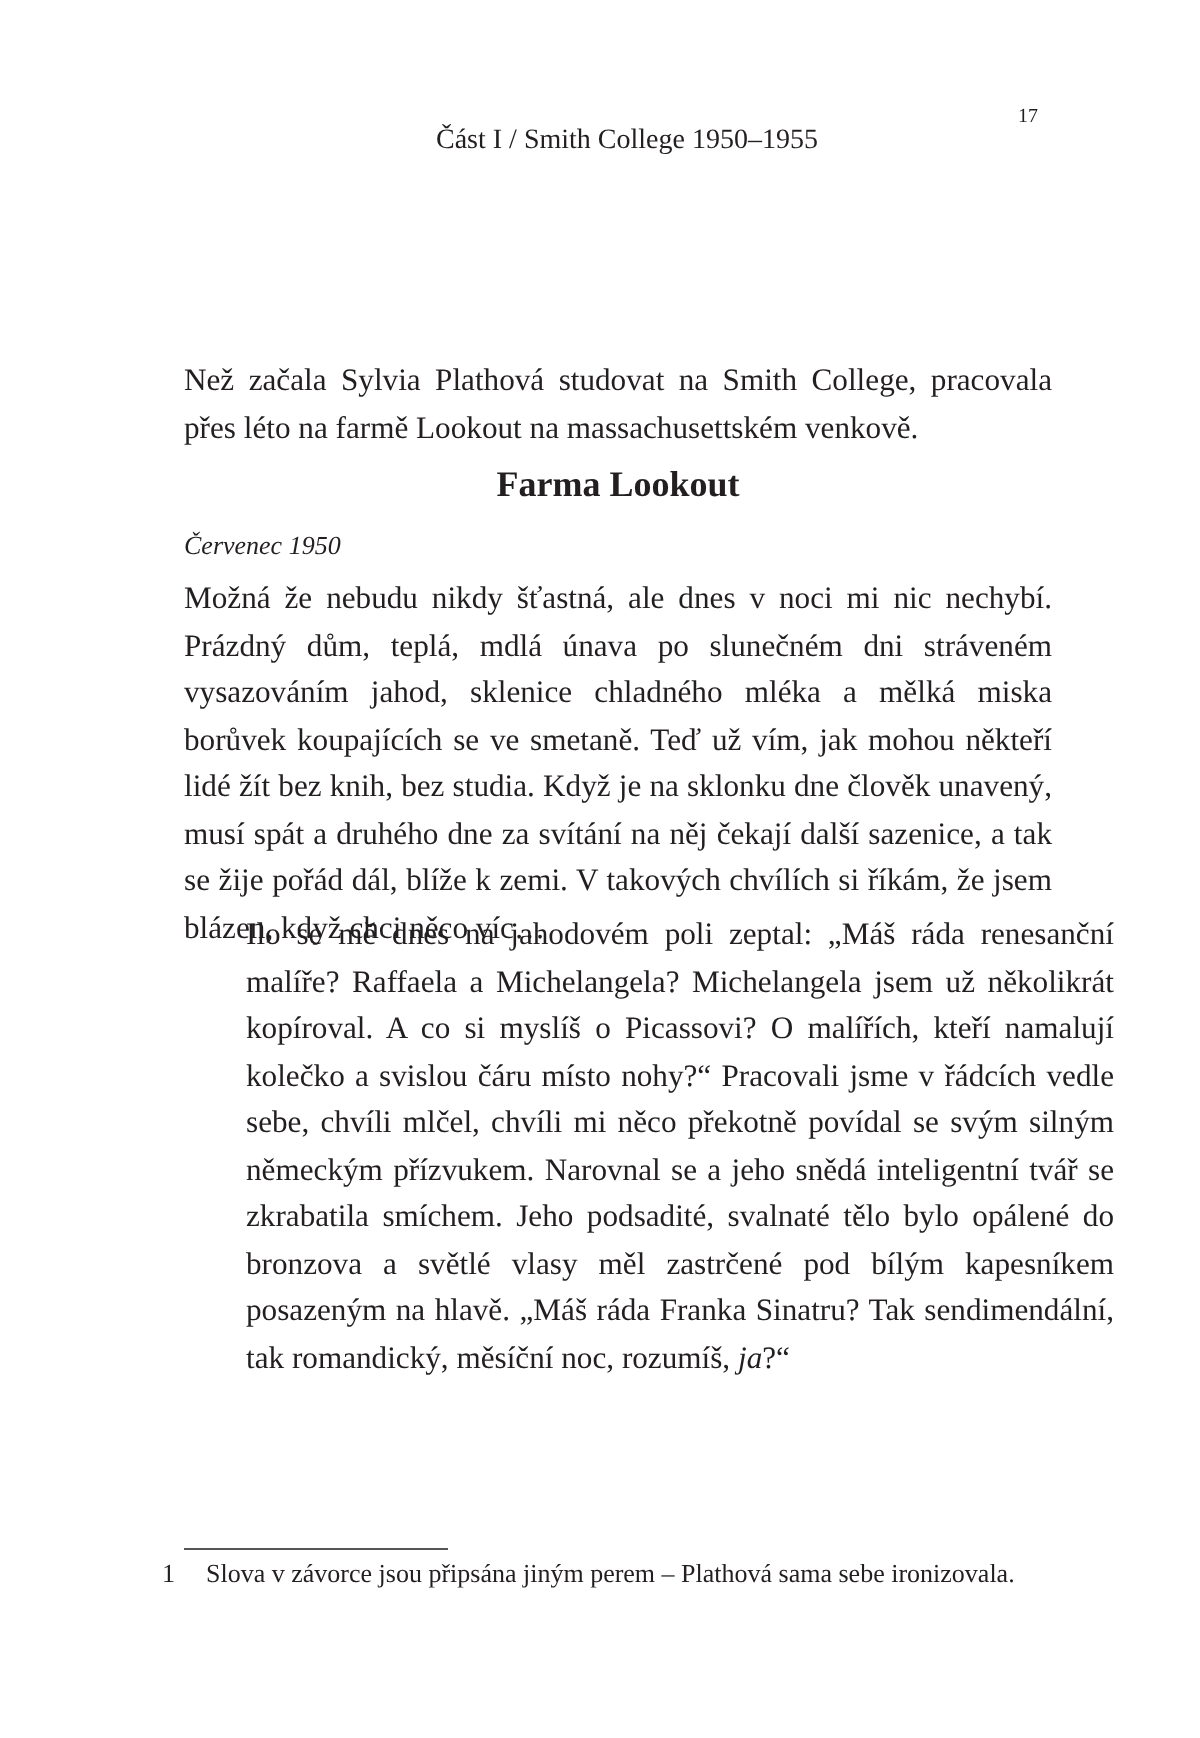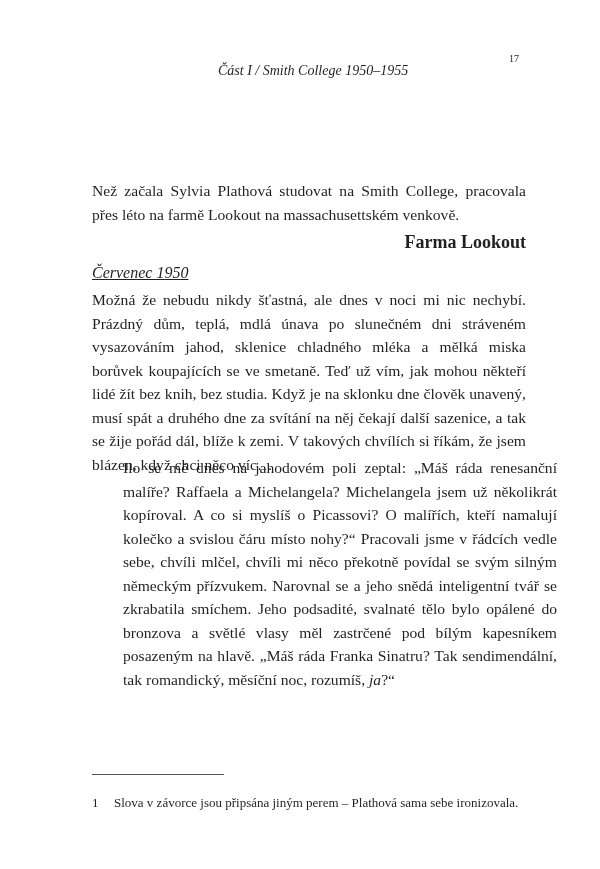--- a/index.html
+++ b/index.html
@@ -1,29 +1,29 @@
 <!DOCTYPE html>
 <html><head>
   <meta charset="utf-8">
   <style>
     html, body { margin: 0; padding: 0; background: #ffffff; }
     body { width: 600px; height: 869px; position: relative; overflow: hidden; color: #231f20; font-family: "Liberation Serif", "DejaVu Serif", serif; }
     .page { position: absolute; left: 0; top: 0; width: 600px; height: 869px; background: #fff; }
-    .running-head { position: absolute; top: 62px; left: 218px; font-size: 14px; line-height: 18px; font-style: italic; }
+    .running-head { position: absolute; top: 62px; left: 218px; font-size: 14px; line-height: 18px; }
     .page-number { position: absolute; top: 50px; left: 509px; font-size: 10px; line-height: 18px; }
     .intro { position: absolute; top: 179px; left: 92px; width: 434px; font-size: 15.6px; line-height: 23.5px; text-align: justify; }
-    .title { position: absolute; top: 230px; left: 92px; width: 434px; text-align: right; font-weight: bold; font-size: 18px; line-height: 24px; }
-    .date { position: absolute; top: 261px; left: 92px; font-style: italic; font-size: 16px; line-height: 23.5px; text-decoration: underline; }
+    .title { position: absolute; top: 230px; left: 92px; width: 434px; text-align: center; font-weight: bold; font-size: 18px; line-height: 24px; }
+    .date { position: absolute; top: 261px; left: 92px; font-style: italic; font-size: 13px; line-height: 23.5px; }
     .body { position: absolute; left: 92px; width: 434px; font-size: 15.6px; line-height: 23.5px; text-align: justify; }
     .body p { margin: 0; }
     .p1 { top: 288px; }
     .p2 { top: 456px; margin-left: 31px; }
     .indent { text-indent: 26px; }
     .fn-rule { position: absolute; top: 774px; left: 92px; width: 132px; height: 0; border-top: 1px solid #555; }
-    .footnote { position: absolute; top: 778px; left: 92px; width: 440px; font-size: 13px; line-height: 18px; white-space: nowrap; margin-top: 16px; }
+    .footnote { position: absolute; top: 778px; left: 81px; width: 440px; font-size: 13px; line-height: 18px; white-space: nowrap; }
     .fn-num { display: inline-block; width: 22px; }
     sup { font-size: 9px; vertical-align: super; line-height: 0; }
   </style>
 </head>
 <body>
 
 <div class="page">
   <div class="running-head">Část I / Smith College 1950–1955</div>
   <div class="page-number">17</div>
 

